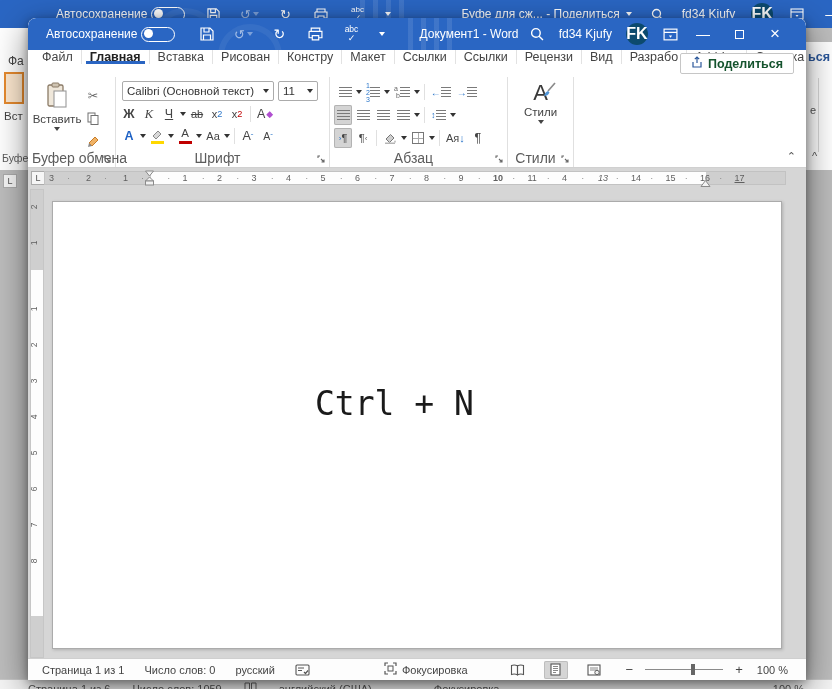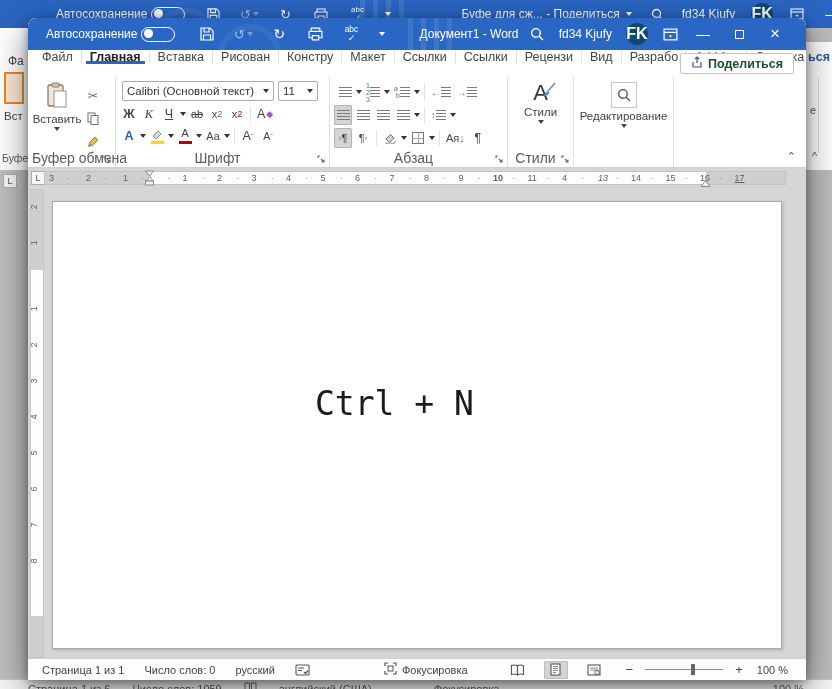--- a/index.html
+++ b/index.html
@@ -466,33 +466,20 @@
           <span class="car"></span>
         </div>
         <span class="glabel">Стили</span>
         <span class="launcher">
           <svg width="9" height="9" viewBox="0 0 9 9">
               <path d="M1 3 V1 h2 M4 4 l3 3 M7 4.5 V7 H4.5" fill="none" stroke="#666" stroke-width="1.1"></path>
             </svg>
           </span>
       </div>
 
-      <div class="group" style="width:100px">
-        <div class="bigbtn" style="margin-top:2px">
-          <span style="width:26px;height:26px;border:1px solid #c6c6c6;display:flex;align-items:center;justify-content:center">
-            <svg width="14" height="14" viewBox="0 0 13 13">
-                <circle cx="5.5" cy="5.5" r="4" fill="none" stroke="#555" stroke-width="1.3"></circle>
-                <line x1="8.5" y1="8.5" x2="12" y2="12" stroke="#555" stroke-width="1.3"></line>
-              </svg>
-            </span>
-          <span>Редактирование</span>
-          <span class="car"></span>
-        </div>
-        <span class="glabel full"></span>
-      </div>
 
       <div style="flex:1;position:relative">
         <span style="position:absolute;right:10px;bottom:4px;color:#555;font-size:11px">⌃</span>
       </div>
     </div>
 
     <div class="rulerrow">
       <span class="lcorner" style="left:3px;top:3px;position:absolute">L</span>
       <div class="hruler">
         <span class="marker-l">

